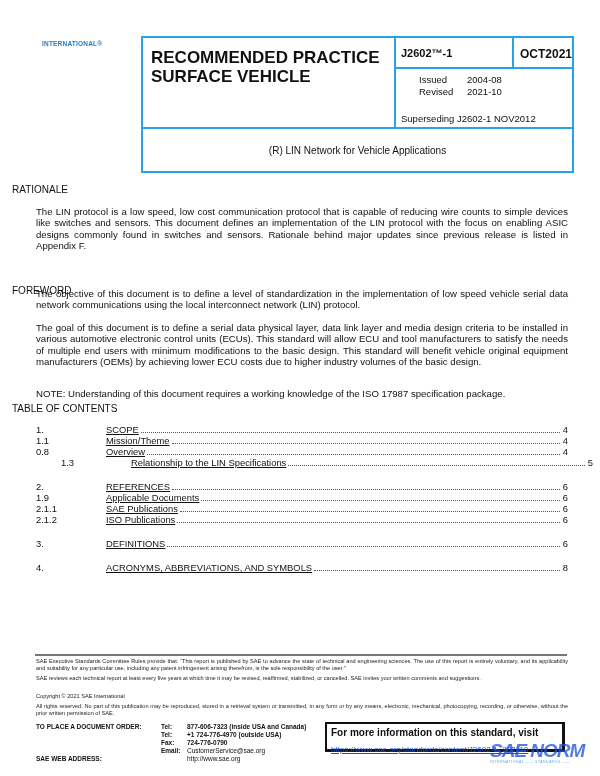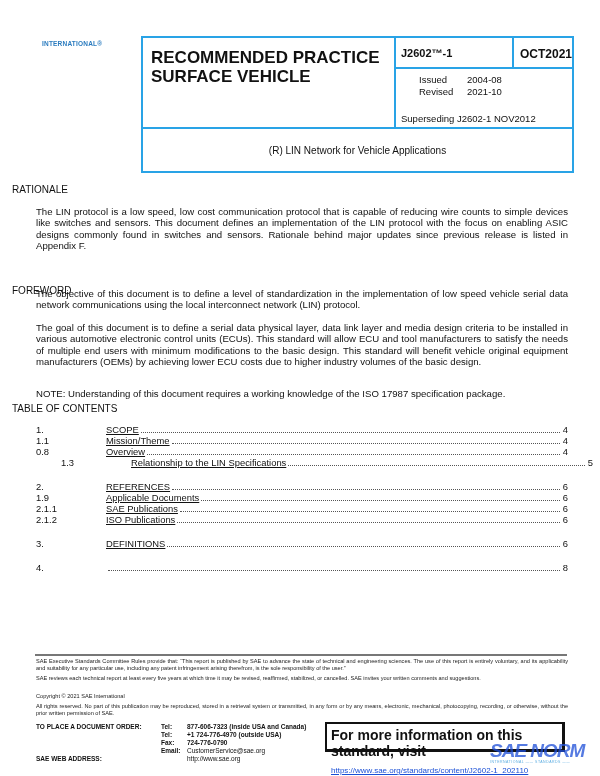--- a/index.html
+++ b/index.html
@@ -39,21 +39,21 @@
   
   .rule { position: absolute; left: 35px; top: 654px; width: 532px; height: 2px; background: #777; }
   .fine { position: absolute; left: 36px; width: 532px; font-size: 5.6px; line-height: 7px; color: #222; text-align: justify; }
   .order { position: absolute; left: 36px; top: 723px; font-size: 6.5px; line-height: 8px; font-weight: bold; }
   .contact { position: absolute; left: 161px; top: 723px; font-size: 6.5px; line-height: 8px; }
   .contact .row { display: flex; }
   .contact .k { width: 26px; font-weight: bold; }
   .contact .v { font-weight: bold; }
   .webaddr-label { position: absolute; left: 36px; top: 755px; font-size: 6.5px; font-weight: bold; }
   .infobox { position: absolute; left: 325px; top: 722px; width: 240px; height: 30px; border: 2px solid #111; border-right-width: 3px; border-bottom-width: 3px; padding: 3px 4px; }
-  .infobox .t { font-size: 14px; font-weight: bold; }
+  .infobox .t { font-size: 10px; font-weight: bold; }
   .infobox a { font-size: 8px; color: #1a4fd6; text-decoration: underline; white-space: nowrap; }
   .wm { position: absolute; left: 490px; top: 740px; width: 110px; height: 36px; opacity: 0.75; }
   .wm .big { font-size: 19px; font-weight: bold; color: #1d4ed8; font-style: italic; letter-spacing: -1px; }
   .wm .small { font-size: 3.5px; color: #1f8ed6; letter-spacing: 0.5px; margin-top: -2px; }
 </style>
 </head>
 <body>
 
 <div class="logo">
   <div class="logo-sub">INTERNATIONAL®</div>
@@ -144,20 +144,21 @@
     <span class="toc-page">6</span>
   </div>
   <div class="toc-row" style="top:114px;">
     <span class="toc-num">3.</span>
     <span class="toc-title">DEFINITIONS</span>
     <span class="toc-dots"></span>
     <span class="toc-page">6</span>
   </div>
   <div class="toc-row" style="top:138px;">
     <span class="toc-num">4.</span>
+    <span class="toc-title">ACRONYMS, ABBREVIATIONS, AND SYMBOLS</span>
     <span class="toc-dots"></span>
     <span class="toc-page">8</span>
   </div>
 </div>
 
 <div class="rule"></div>
 <div class="fine" style="top:658px;">SAE Executive Standards Committee Rules provide that: “This report is published by SAE to advance the state of technical and engineering sciences. The use of this report is entirely voluntary, and its applicability and suitability for any particular use, including any patent infringement arising therefrom, is the sole responsibility of the user.”</div>
 <div class="fine" style="top:675px;">SAE reviews each technical report at least every five years at which time it may be revised, reaffirmed, stabilized, or cancelled. SAE invites your written comments and suggestions.</div>
 <div class="fine" style="top:693px;">Copyright © 2021 SAE International</div>
 <div class="fine" style="top:703px;">All rights reserved. No part of this publication may be reproduced, stored in a retrieval system or transmitted, in any form or by any means, electronic, mechanical, photocopying, recording, or otherwise, without the prior written permission of SAE.</div>

